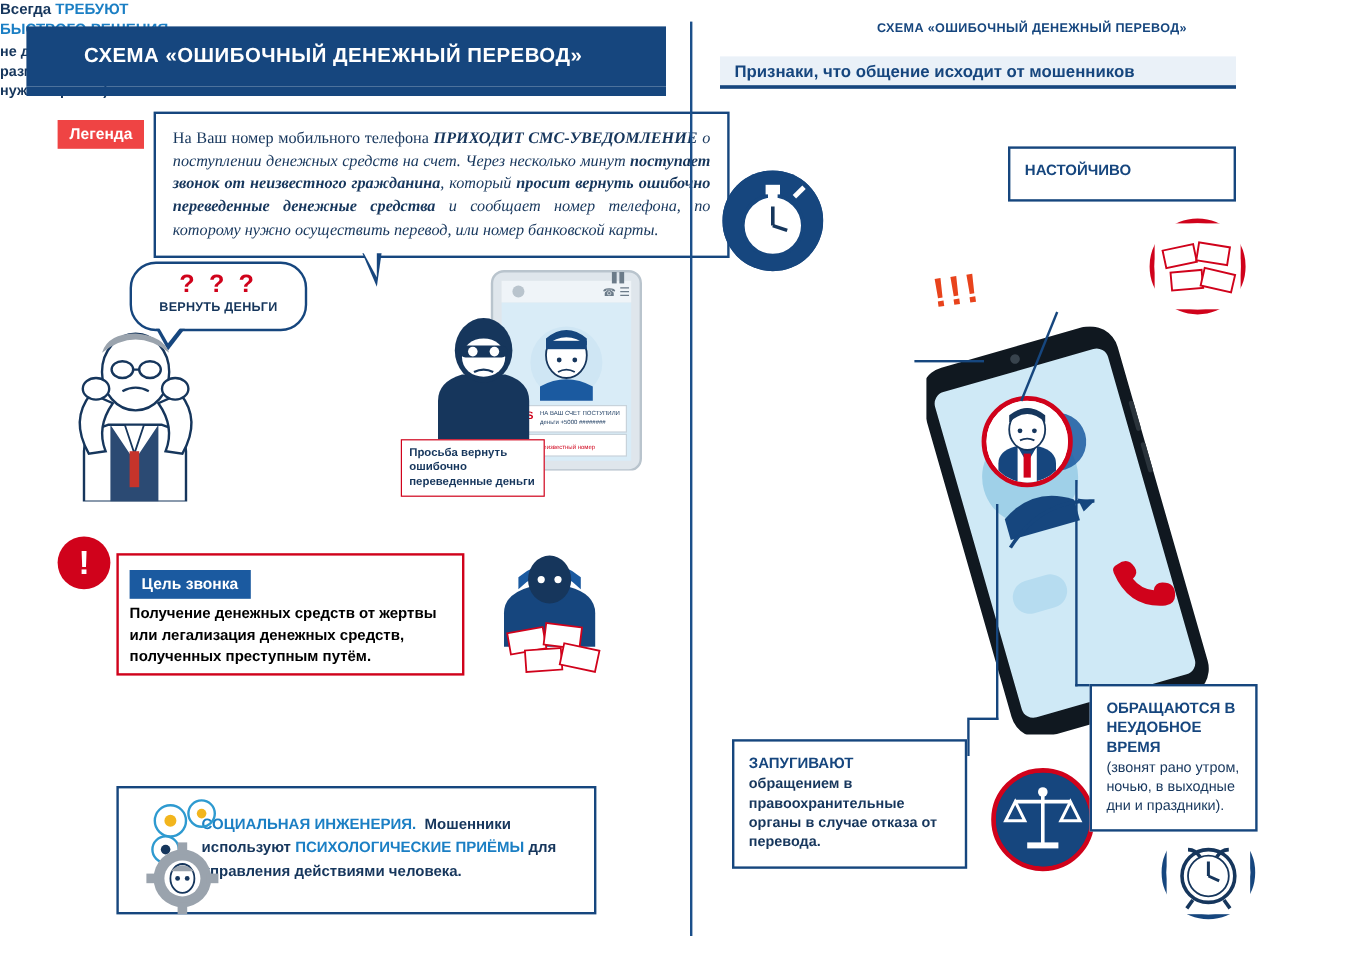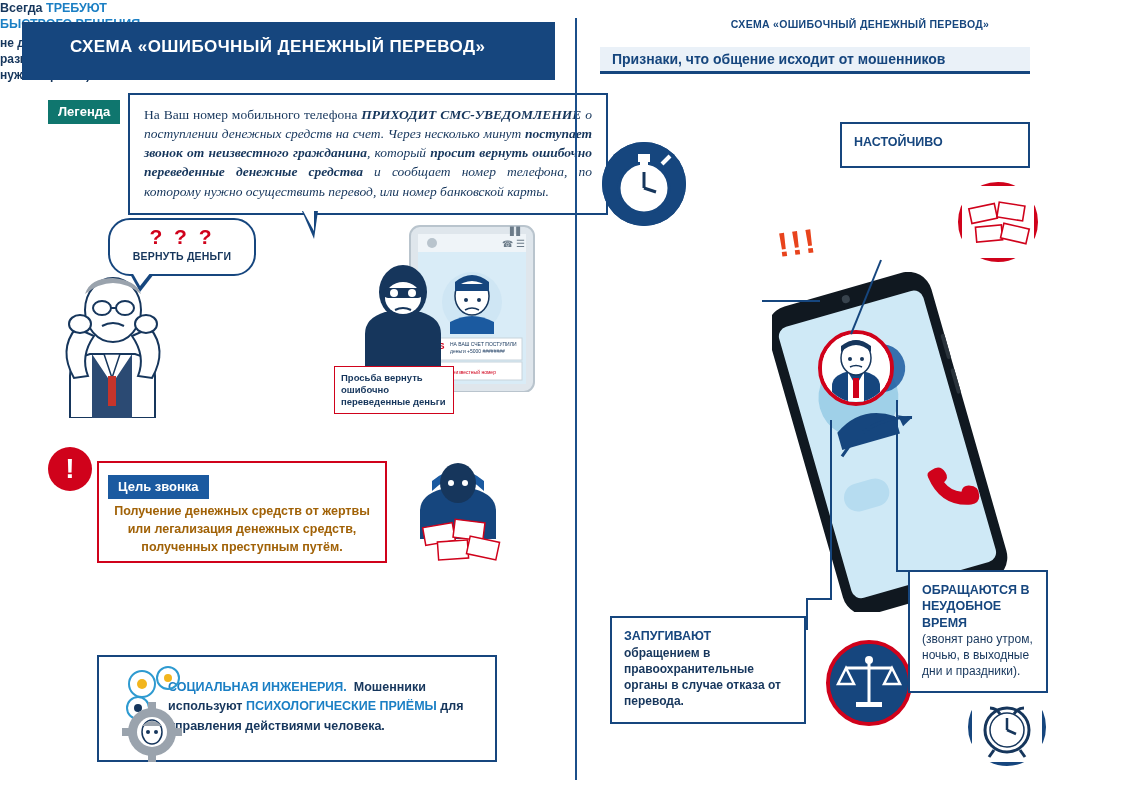--- a/index.html
+++ b/index.html
@@ -27,21 +27,21 @@
   }
   .title-bar .t{
     color:#ffffff;font-size:17px;font-weight:bold;letter-spacing:.4px;
     padding:15px 0 0 48px;
   }
   .title-underline{
     position:absolute;left:22px;top:72px;width:533px;height:8px;background:#16467e;
   }
 
   .tag{
-    position:absolute;background:#0f766e;color:#fff;font-size:13px;font-weight:bold;
+    position:absolute;background:#ef4444;color:#fff;font-size:13px;font-weight:bold;
     padding:4px 10px 5px 10px;white-space:nowrap;
   }
   .tag-legenda{left:48px;top:100px;}
 
   .legend-box{
     position:absolute;left:128px;top:93px;width:480px;
     border:2px solid #16467e;background:#fff;
     padding:10px 14px 12px 14px;
     box-sizing:border-box;
   }
@@ -96,21 +96,21 @@
     background:#d0021b;color:#fff;font-size:28px;font-weight:bold;text-align:center;
     line-height:44px;
   }
   .goal-box{
     position:absolute;left:97px;top:461px;width:290px;height:102px;
     border:2px solid #d0021b;background:#fff;box-sizing:border-box;
   }
   .tag-goal{left:108px;top:475px;background:#1b5aa0;}
   .goal-text{
     position:absolute;left:108px;top:502px;width:268px;
-    font-size:12.5px;font-weight:bold;color:#a16207;line-height:1.45;text-align:center;
+    font-size:12.5px;font-weight:bold;color:#000000;line-height:1.45;
   }
 
   
   .tag-mech{left:48px;top:636px;}
   .mech-box{
     position:absolute;left:97px;top:655px;width:400px;height:107px;
     border:2px solid #16467e;background:#fff;box-sizing:border-box;
   }
   .mech-text{
     position:absolute;left:168px;top:678px;width:312px;

